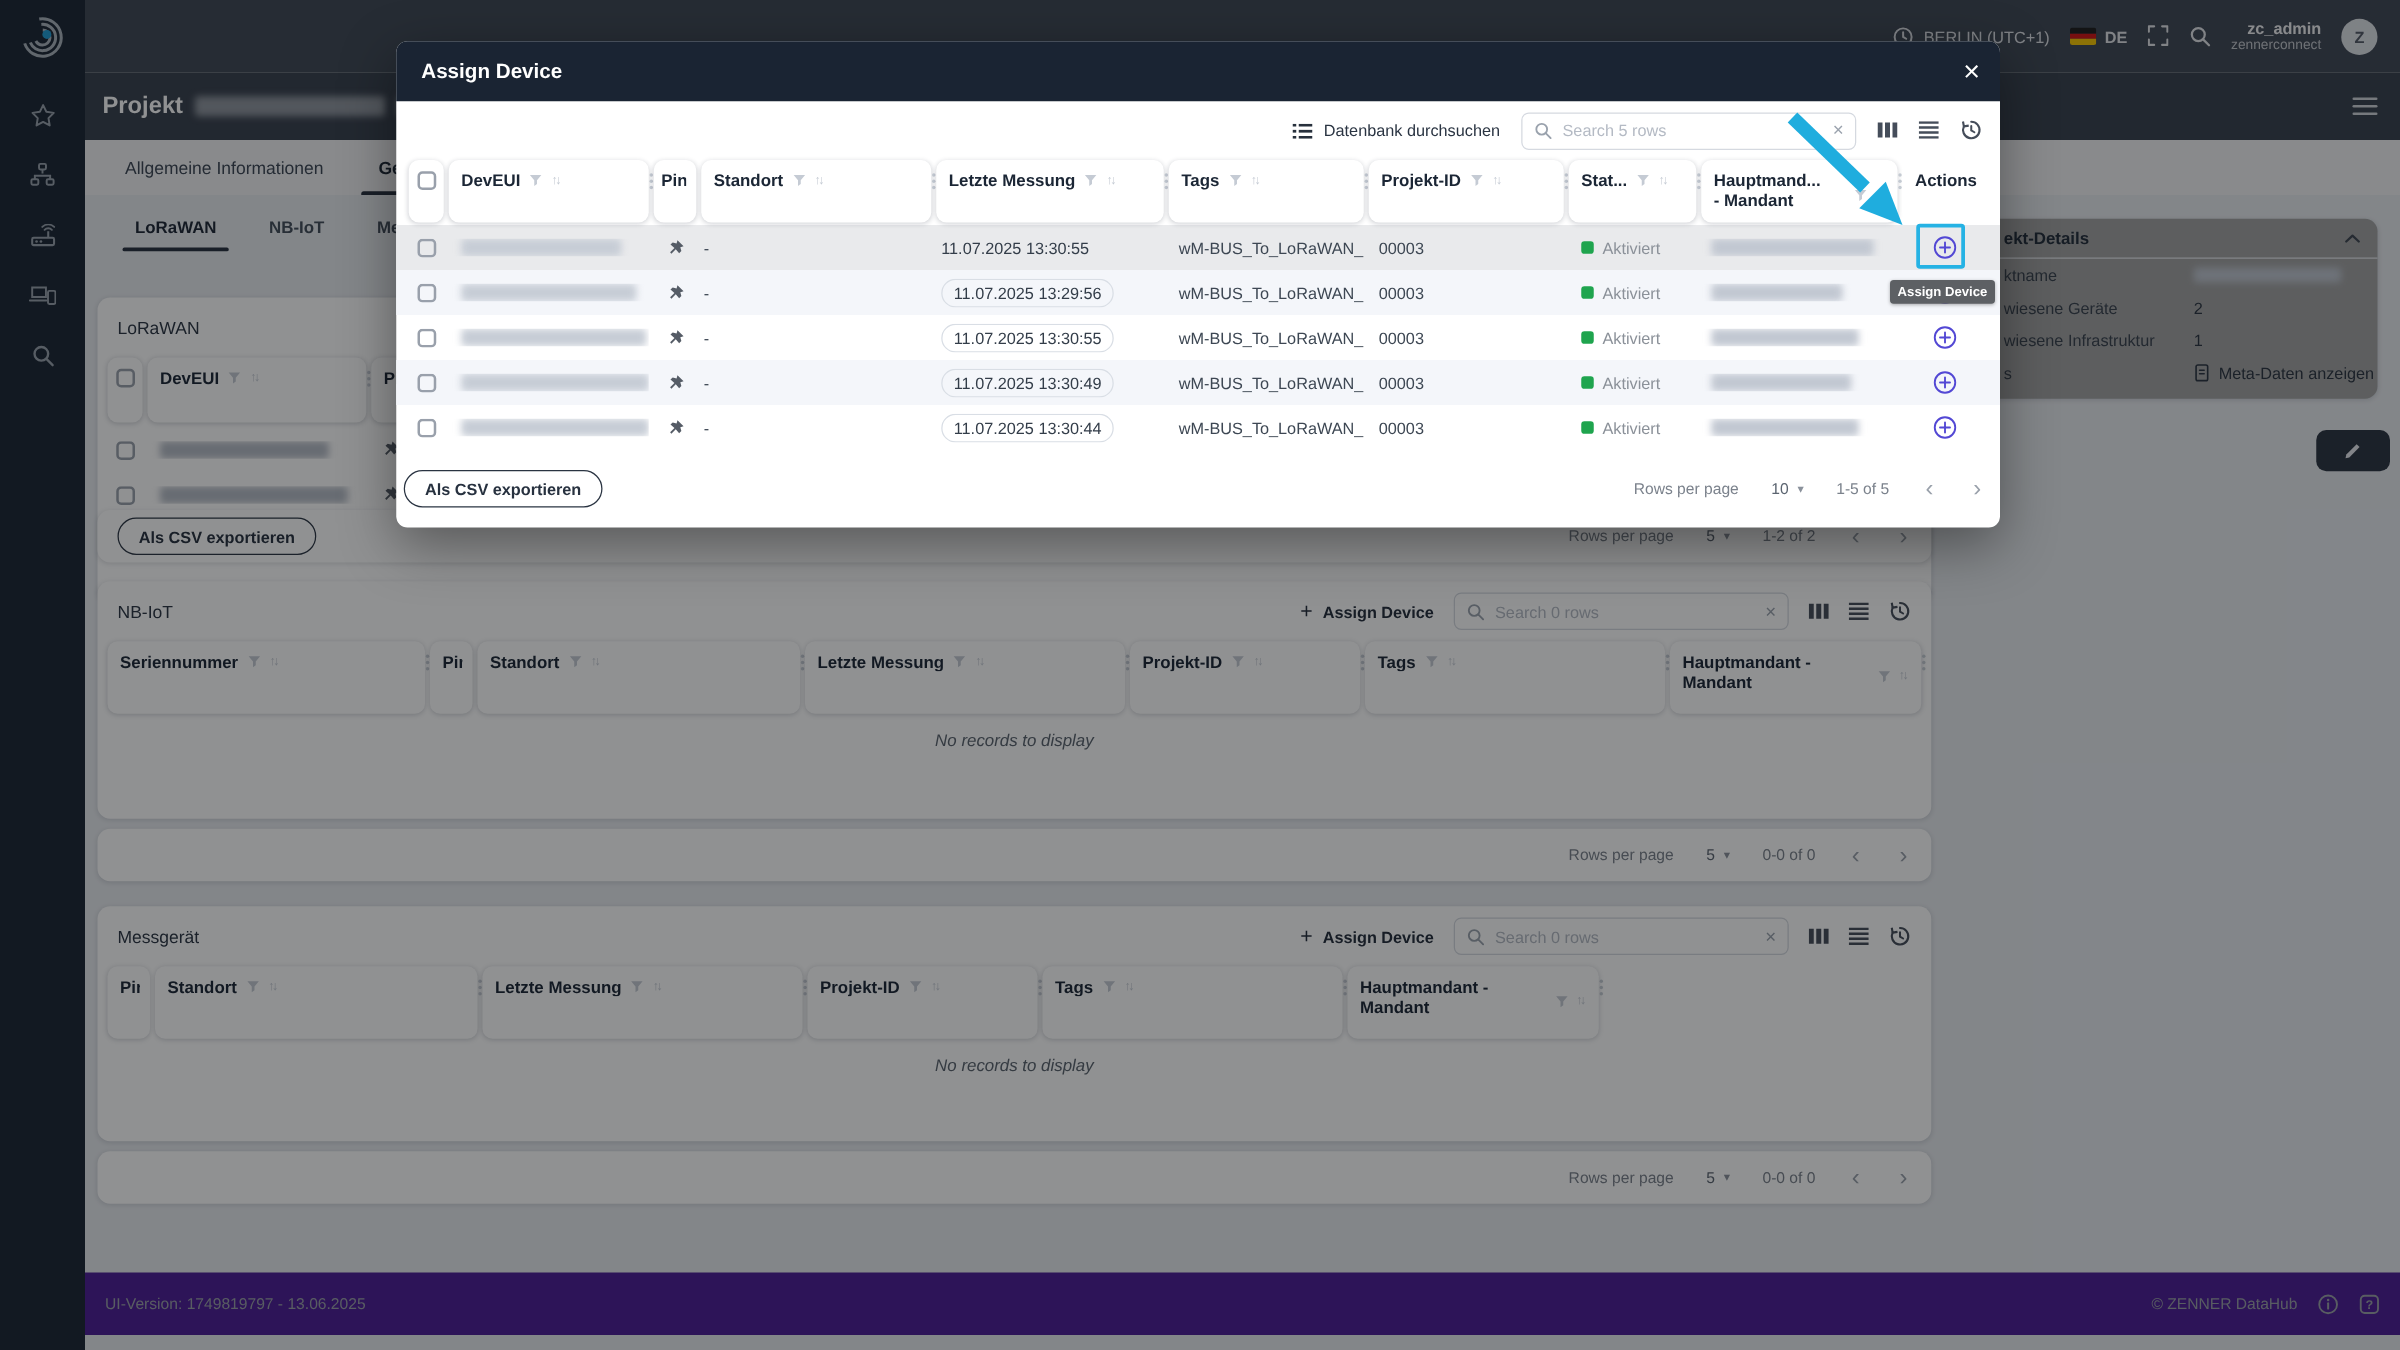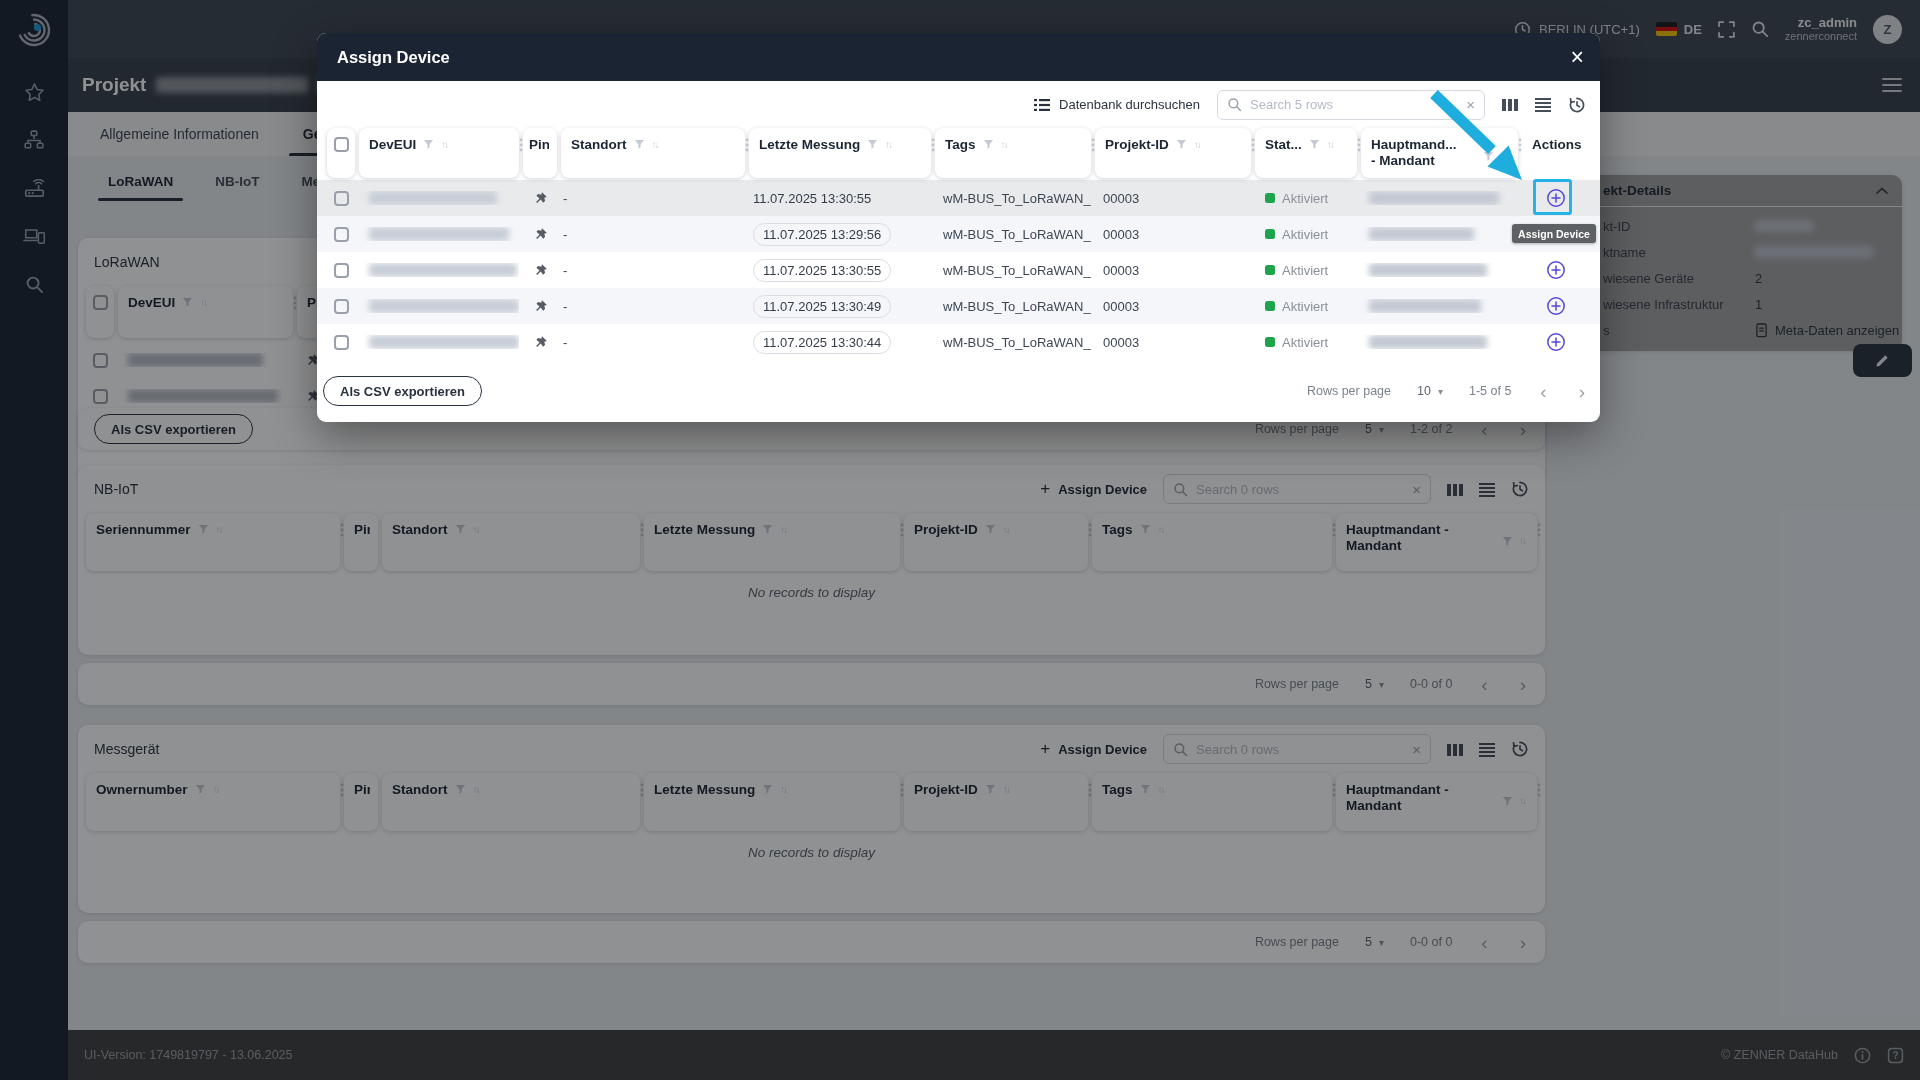--- a/index.html
+++ b/index.html
@@ -72,21 +72,21 @@
   .pgchev{font-size:19px;color:#9aa1ab;cursor:pointer;line-height:1;padding:0 3px}
   
   .details{position:absolute;left:1432px;top:19px;width:402px;background:#a3a3a3;border-radius:10px;box-shadow:0 1px 4px rgba(25,35,55,.16);padding-bottom:8px}
   .dt-head{display:flex;align-items:center;height:32px;border-bottom:1px solid #e8eaee;font-size:13.5px;font-weight:700;color:#222c3a;padding-left:103px}
   .dt-head .chev{margin-left:auto;margin-right:14px;color:#3e4document651;color:#3e4651;cursor:pointer}
   .dt-row{display:flex;align-items:center;height:26px;font-size:13px;color:#39424e;padding-left:103px}
   .dt-val{position:absolute;left:255px;display:flex;align-items:center;gap:7px;color:#2b3440}
   .dt-rowrel{position:relative}
   .editbtn{position:absolute;left:1785px;top:188px;width:59px;height:33px;border-radius:8px;background:#2a3340;border:none;display:flex;align-items:center;justify-content:center;color:#e8eaee;cursor:pointer}
   
-  .footer{position:absolute;left:68px;bottom:0;right:0;height:50px;background:#404040;display:flex;align-items:center;padding:0 16px;color:#9aa0a8;font-size:12.5px}
+  .footer{position:absolute;left:68px;bottom:12px;right:0;height:50px;background:#4c1d95;display:flex;align-items:center;padding:0 16px;color:#9aa0a8;font-size:12.5px}
   .ft-right{margin-left:auto;display:flex;align-items:center;gap:16px}
   
   .overlay{position:absolute;inset:0;background:rgba(8,10,14,.45);z-index:40}
   .modal{position:absolute;left:317px;top:33px;width:1283px;height:389px;background:#fff;border-radius:9px;box-shadow:0 14px 44px rgba(0,0,0,.4);z-index:50}
   .m-head{height:48px;background:#1a2433;border-radius:9px 9px 0 0;display:flex;align-items:center;padding:0 16px 0 20px;color:#fff}
   .m-title{font-size:16.5px;font-weight:700}
   .m-close{margin-left:auto;font-size:23px;color:#fff;cursor:pointer;line-height:1}
   .m-toolbar{height:47px;display:flex;align-items:center;justify-content:flex-end;gap:17px;padding-right:14px}
   .dbsearch{display:flex;align-items:center;gap:9px;font-size:13px;color:#2a3442;cursor:pointer}
   .m-hrow{display:flex;gap:4px;padding-left:10px}
@@ -518,32 +518,20 @@
               </svg></span>
           <span class="tbico"><svg class="ic" width="16" height="14">
                 <use href="#i-dens"></use>
               </svg></span>
           <span class="tbico"><svg class="ic" width="18" height="18">
                 <use href="#i-hist"></use>
               </svg></span>
         </span>
       </div>
       <div class="hrow">
-        <div class="hc b1" style="height:58px">
-          <span class="inner">
-              <span>Ownernumber</span>
-              <svg class="ic funnel" width="11" height="11">
-                <use href="#i-funnel"></use>
-              </svg>
-              <span class="sortg">↑↓</span>
-            </span>
-          <svg class="ic kebab" width="4" height="14">
-              <use href="#i-kebab"></use>
-            </svg>
-        </div>
         <div class="hc b2" style="height:58px">
             <span class="inner">
               <span>Pin</span>
             </span>
           </div>
         <div class="hc b3" style="height:58px">
           <span class="inner">
               <span>Standort</span>
               <svg class="ic funnel" width="11" height="11">
                 <use href="#i-funnel"></use>
@@ -618,26 +606,20 @@
         <span class="pgchev">›</span>
       </span>
     </div>
 
     <aside class="details">
       <div class="dt-head">
         <span>ekt-Details</span>
         <span class="chev" style="margin-left:auto;margin-right:14px;color:#3e4651"><svg class="ic" width="12" height="8">
               <use href="#i-chevup"></use>
             </svg></span>
-      </div>
-      <div class="dt-row dt-rowrel" style="margin-top:6px">
-        <span>kt-ID</span>
-        <span class="dt-val">
-            <span class="blur" style="width:58px;height:12px;background:#c0c6d0"></span>
-          </span>
       </div>
       <div class="dt-row dt-rowrel">
         <span>ktname</span>
         <span class="dt-val">
             <span class="blur" style="width:118px;height:12px;background:#c0c6d0"></span>
           </span>
       </div>
       <div class="dt-row dt-rowrel">
         <span>wiesene Geräte</span>
         <span class="dt-val">2</span>

